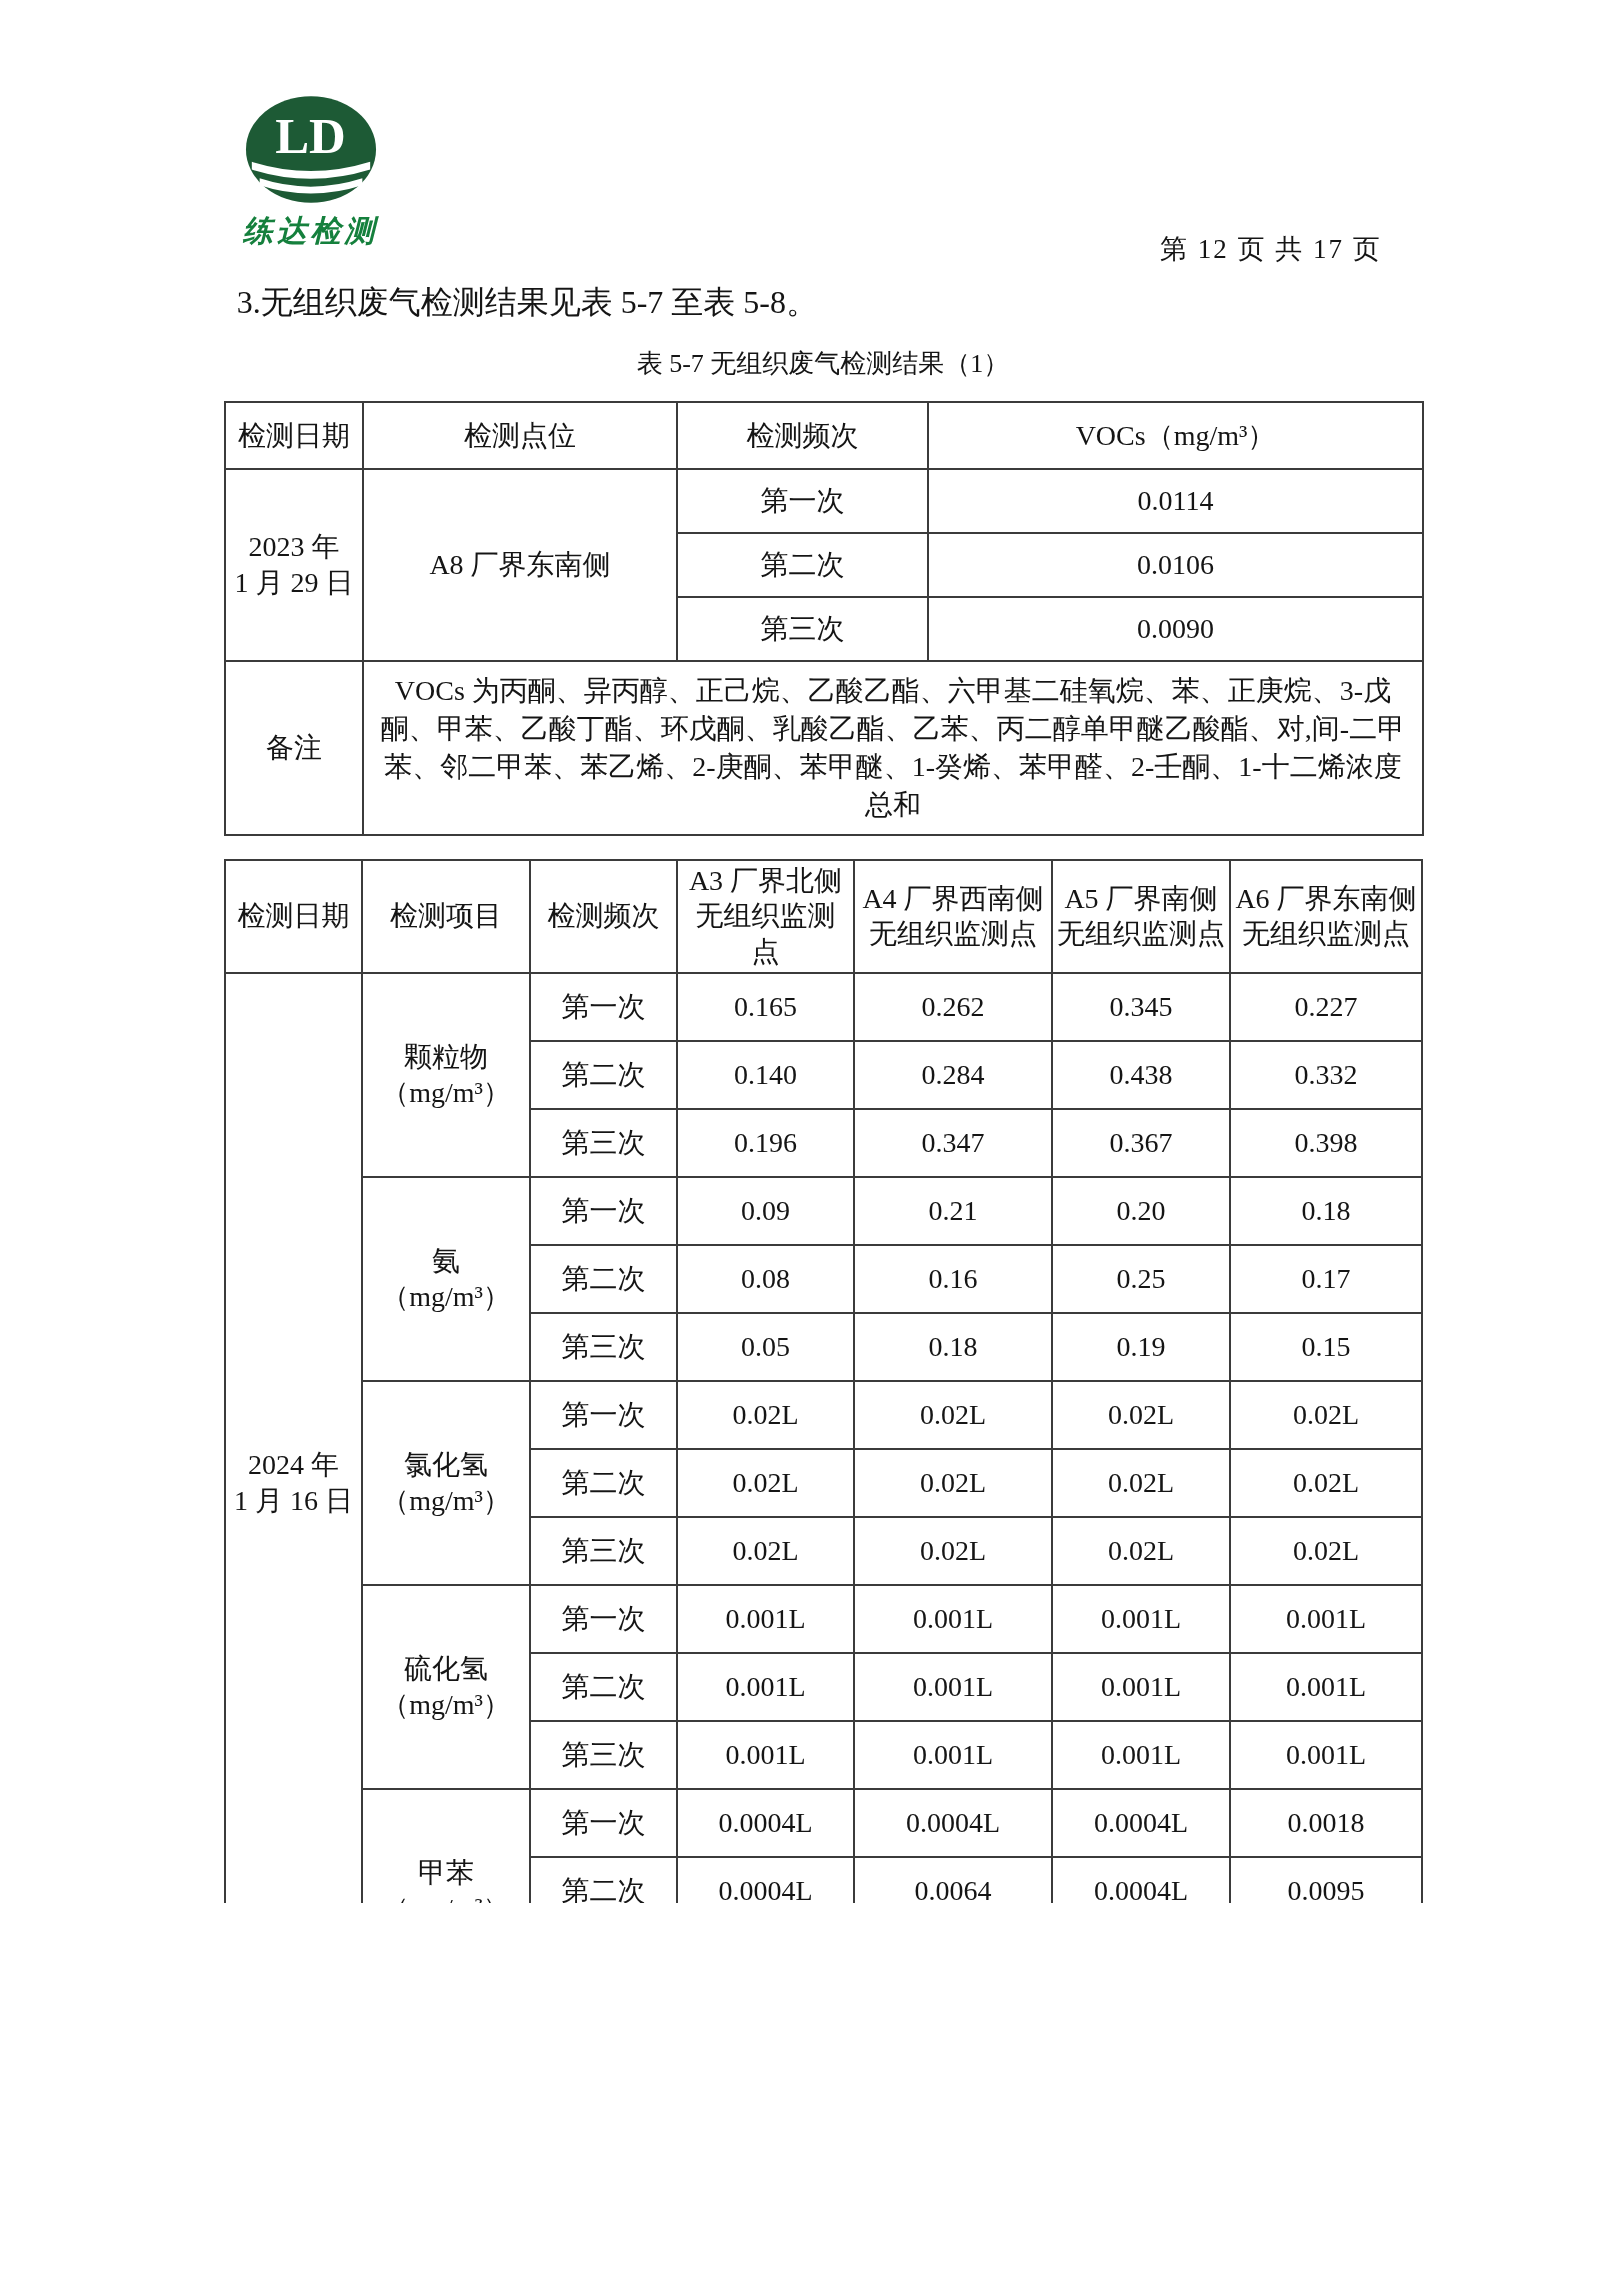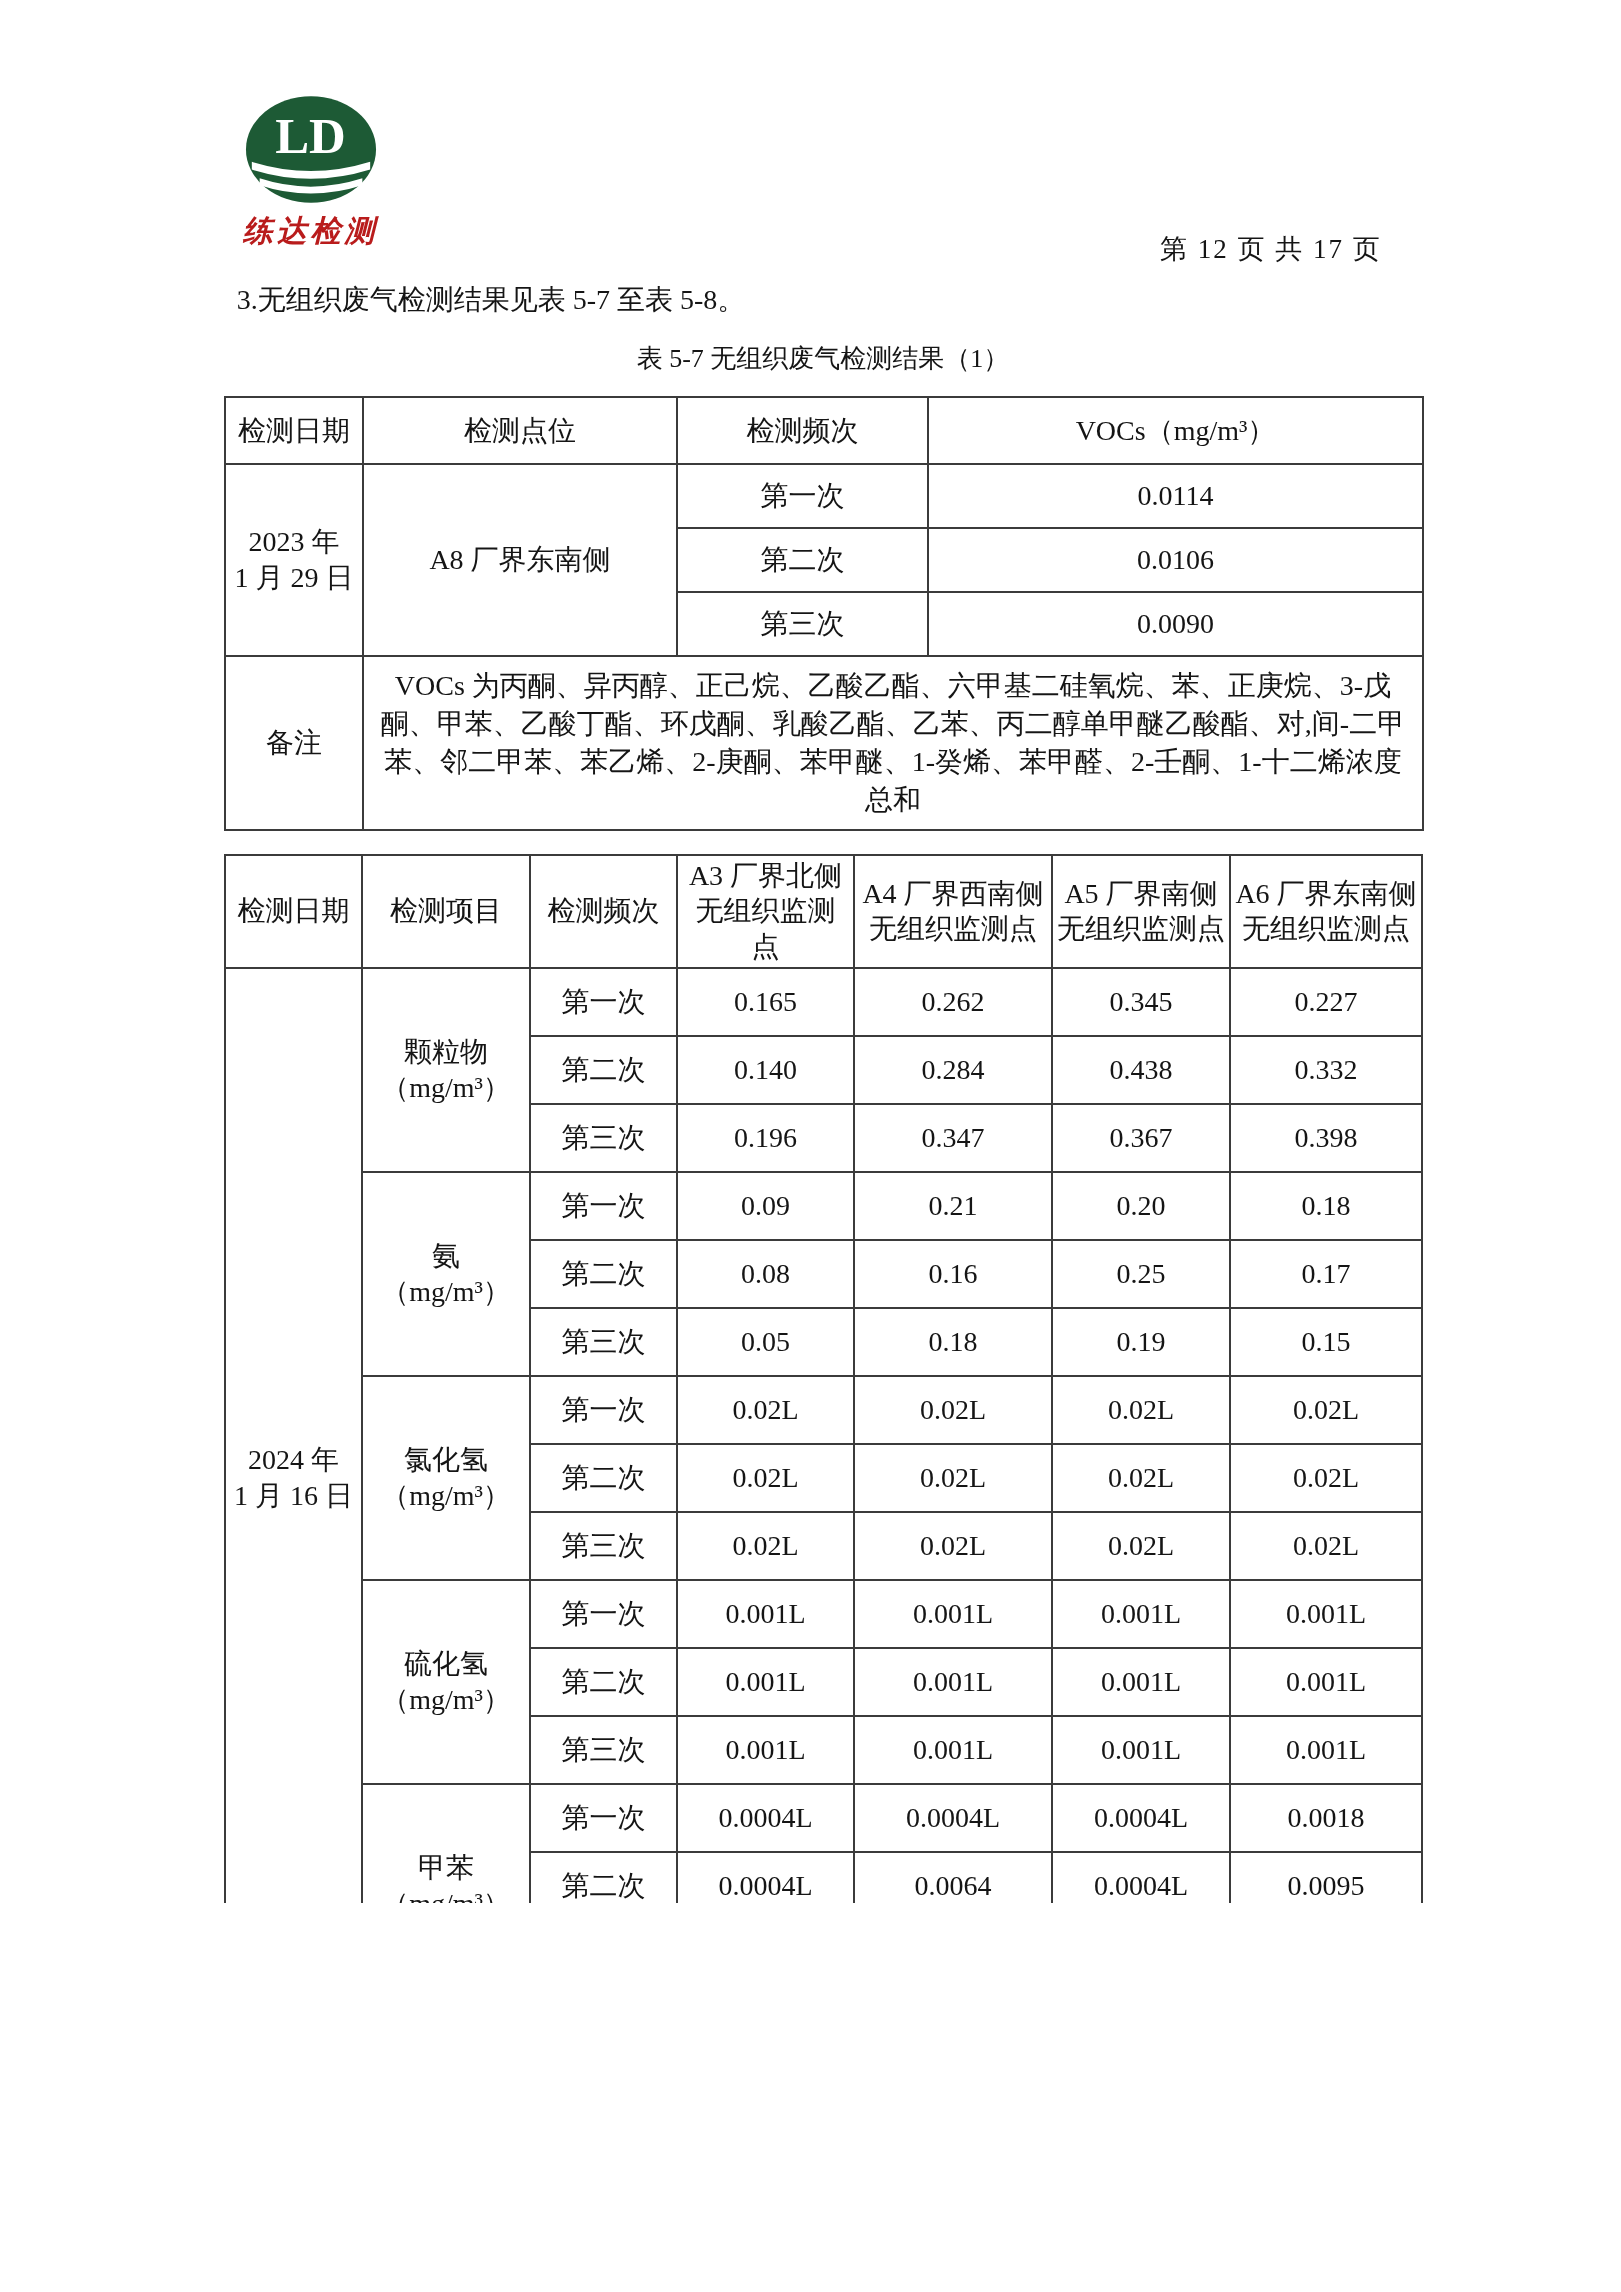--- a/index.html
+++ b/index.html
@@ -16,21 +16,21 @@
   .logo-wrap svg{display:block;margin:0 auto;}
   .brand-name{
     margin-top:5.9px;
     font-size:30px;font-weight:bold;font-style:italic;
     letter-spacing:3.9px;white-space:nowrap;
   }
   .report-no{position:absolute;left:380px;top:228px;font-size:28px;white-space:nowrap;}
   .page-info{position:absolute;left:1160px;top:231px;font-size:27px;letter-spacing:2px;white-space:nowrap;}
   
   .content{position:absolute;left:224px;top:282px;width:1198px;}
-  .section-line{margin:0 0 0 12.7px;font-size:28px;line-height:1.25;}
+  .section-line{margin:0 0 0 12.7px;font-size:32px;line-height:1.25;}
   .tbl-title{margin:25.5px 0 0 0;text-align:center;font-size:26px;font-weight:normal;line-height:1.2;}
   .tbl-title.second{margin-top:37px;}
   table{
     border-collapse:collapse;table-layout:fixed;
     width:1198px;margin-top:22.5px;
     font-size:28px;
   }
   th,td{
     border:2px solid #3b3b3b;
     text-align:center;vertical-align:middle;
@@ -54,21 +54,21 @@
 
 <div class="page">
 
   <div class="logo-wrap">
     <svg width="134" height="111" viewBox="0 0 137 113">
       <ellipse cx="68.5" cy="56.5" rx="66.5" ry="54.5" fill="#1d5a35"></ellipse>
       <path d="M8 69 Q68 88 129 69 L129 77 Q68 96 8 77 Z" fill="#ffffff"></path>
       <path d="M16 86 Q68 103 121 86 L121 93 Q68 110 16 93 Z" fill="#ffffff"></path>
       <text x="68" y="60" text-anchor="middle" fill="#ffffff" font-family="Liberation Serif, DejaVu Serif, serif" font-size="52" font-weight="bold">LD</text>
     </svg>
-    <div class="brand-name" style="color:#b91c1c">练达检测</div>
+    <div class="brand-name" style="color:#15803d">练达检测</div>
   </div>
 
   <div class="page-info">第 12 页 共 17 页</div>
 
   <div class="content">
     <p class="section-line">3.无组织废气检测结果见表 5-7 至表 5-8。</p>
 
     <h2 class="tbl-title">表 5-7 无组织废气检测结果（1）</h2>
     <table id="table1">
       <colgroup>

